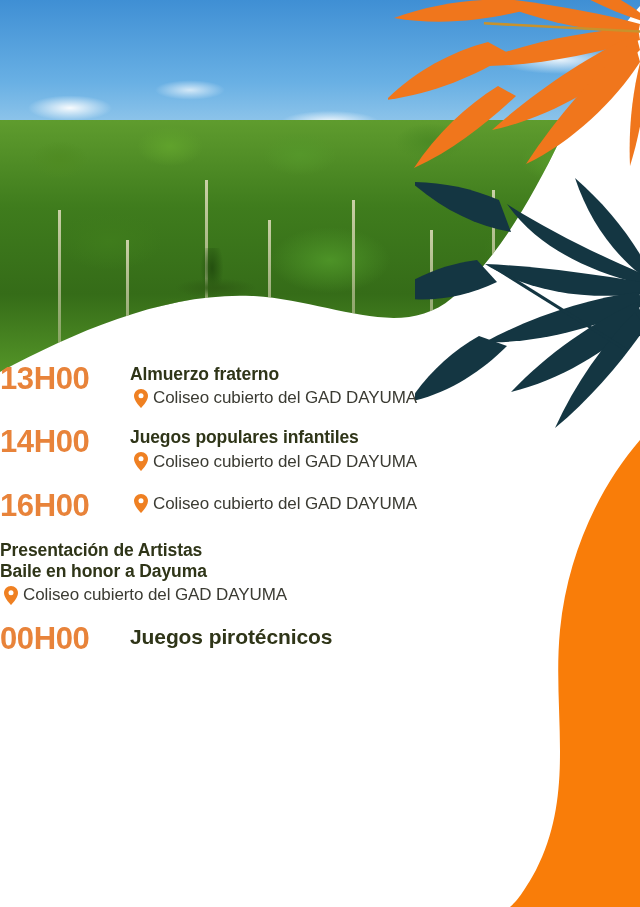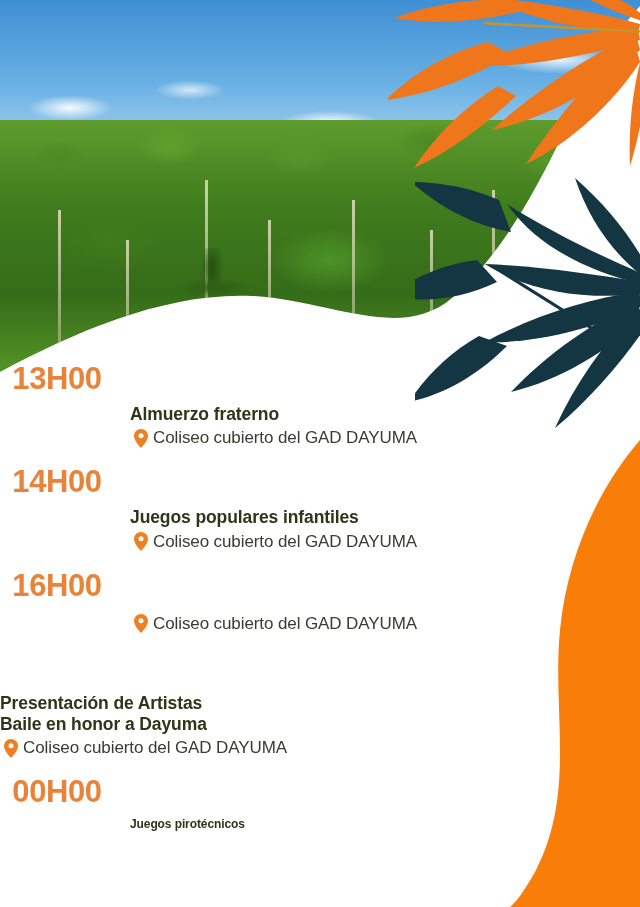--- a/index.html
+++ b/index.html
@@ -66,31 +66,31 @@
     position:absolute;left:0;top:362px;width:560px;
   }
   .row{
     display:flex;
     align-items:flex-start;
     margin-bottom:17px;
   }
   .time{
     width:130px;
     flex:0 0 130px;
-    text-align:center;
+    text-align:left;
     padding-right:16px;
     box-sizing:border-box;
     color:#e8833a;
     font-size:31px;
     font-weight:bold;
     line-height:1.0;
     letter-spacing:-0.4px;
     padding-top:1px;
   }
-  .detail{flex:1 1 auto;padding-top:2px;margin-top:40px;}
+  .detail{flex:1 1 auto;padding-top:2px;}
   .ev-title{
     color:#2f3518;
     font-size:17.5px;
     font-weight:bold;
     line-height:1.22;
     letter-spacing:-0.1px;
     white-space:pre-line;
   }
   .venue{
     display:flex;align-items:center;
@@ -98,21 +98,21 @@
   }
   .pin{flex:0 0 auto;margin-right:5px;display:block;}
   .venue-text{
     color:#3b3b33;
     font-size:17px;
     font-weight:400;
     letter-spacing:-0.1px;
   }
   
   .row.compact{margin-bottom:12px;}
-  .row.compact .ev-title{font-size:12px;}
+  .row.compact .ev-title{font-size:21px;}
 </style>
 </head>
 <body>
 
 <div id="poster">
 
   <div class="photo-wrap">
     <div class="photo-sky"></div>
     <div class="photo-canopy">
       <div class="trunk" style="left:58px;top:90px;height:185px;"></div>

